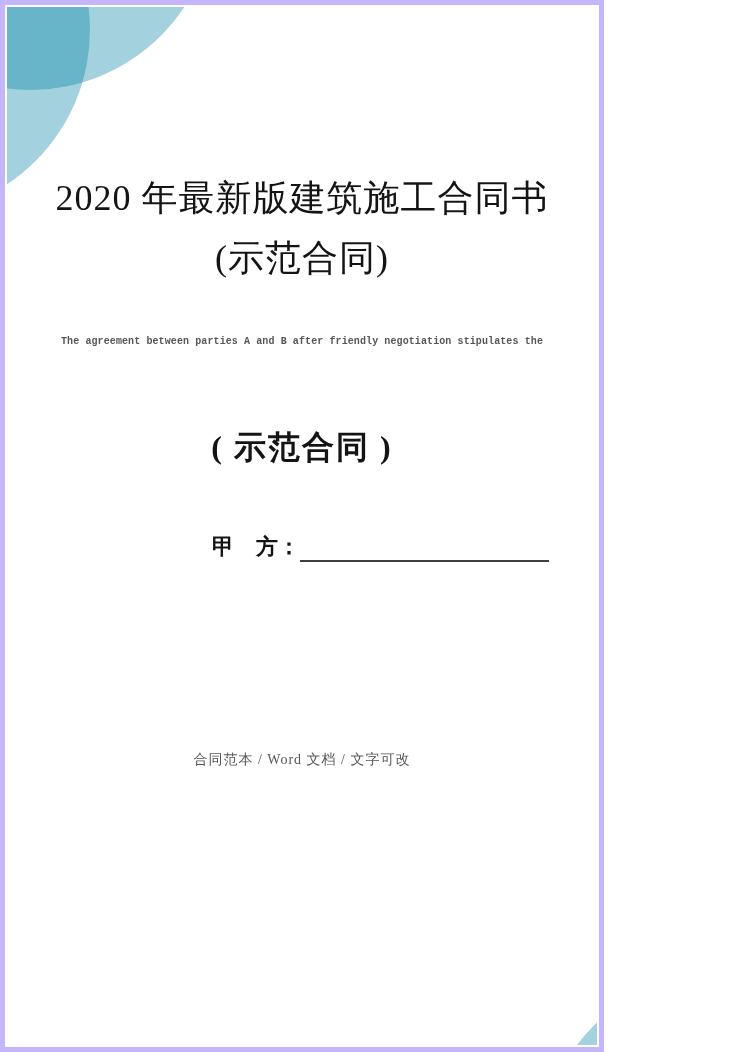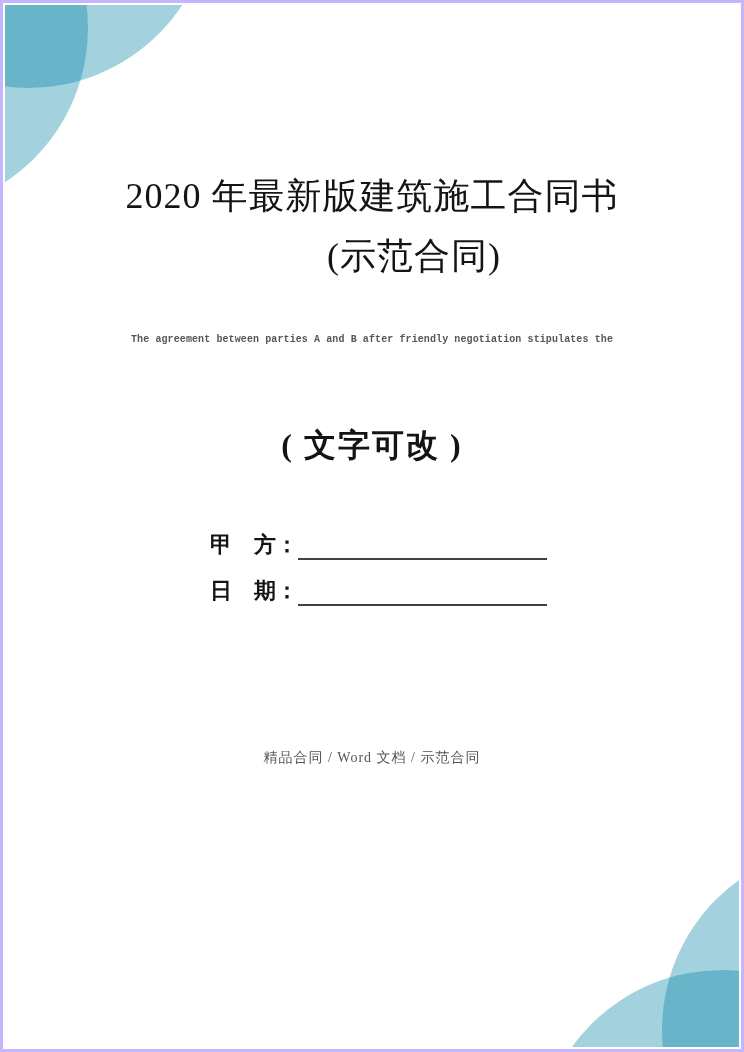--- a/index.html
+++ b/index.html
@@ -2,26 +2,26 @@
 <html style="--decor-color: rgba(0,130,163,0.36); --muted-color: #565656; --line-color: #404040;"><head>
 <meta charset="utf-8">
 <style>
   html, body {
     margin: 0;
     padding: 0;
     background: #ffffff;
   }
   .page {
     position: relative;
-    width: 744px;
+    width: 604px;
     height: 1052px;
     background: #ffffff;
     overflow: hidden;
     box-sizing: border-box;
-    border: 3px solid #c4b5fd;
+    border: 5px solid #c4b5fd;
     font-family: "Liberation Serif", "DejaVu Serif", serif;
   }
   
   .page::after {
     content: "";
     position: absolute;
     inset: 0;
     border: 2px solid #fefefe;
     pointer-events: none;
     z-index: 3;
@@ -45,21 +45,21 @@
     width: 100%;
     text-align: center;
     font-size: 36px;
     line-height: 1.2;
     color: #141414;
     font-weight: 500;
     letter-spacing: 1px;
     z-index: 1;
   }
   .title1 { top: 172px; }
-  .title2 { top: 232px; padding-left: 42px; }
+  .title2 { top: 232px; }
 
   .en {
     position: absolute;
     left: 0;
     width: 100%;
     text-align: center;
     font-family: "Liberation Mono", "DejaVu Sans Mono", monospace;
     font-size: 10px;
     letter-spacing: 0.1px;
     color: var(--muted-color, #565656);
@@ -130,28 +130,24 @@
   <div class="decor br-a"></div>
   <div class="decor br-b"></div>
 
   <div class="title title1">2020 年最新版建筑施工合同书</div>
 
   <div class="title title2">(示范合同)</div>
 
   <div class="en en1">The agreement between parties A and B after friendly negotiation stipulates the</div>
 
 
-  <div class="template-label">( 文字可改 )</div>
+  <div class="template-label">( 示范合同 )</div>
 
   <div class="form">
     <div class="form-row">
       <span class="form-label">甲　方：</span>
       <span class="form-line"></span>
     </div>
-    <div class="form-row">
-      <span class="form-label">日　期：</span>
-      <span class="form-line"></span>
-    </div>
   </div>
 
-  <div class="footer">精品合同 / Word 文档 / 示范合同</div>
+  <div class="footer">合同范本 / Word 文档 / 文字可改</div>
 
 </div>
 
 </body></html>

